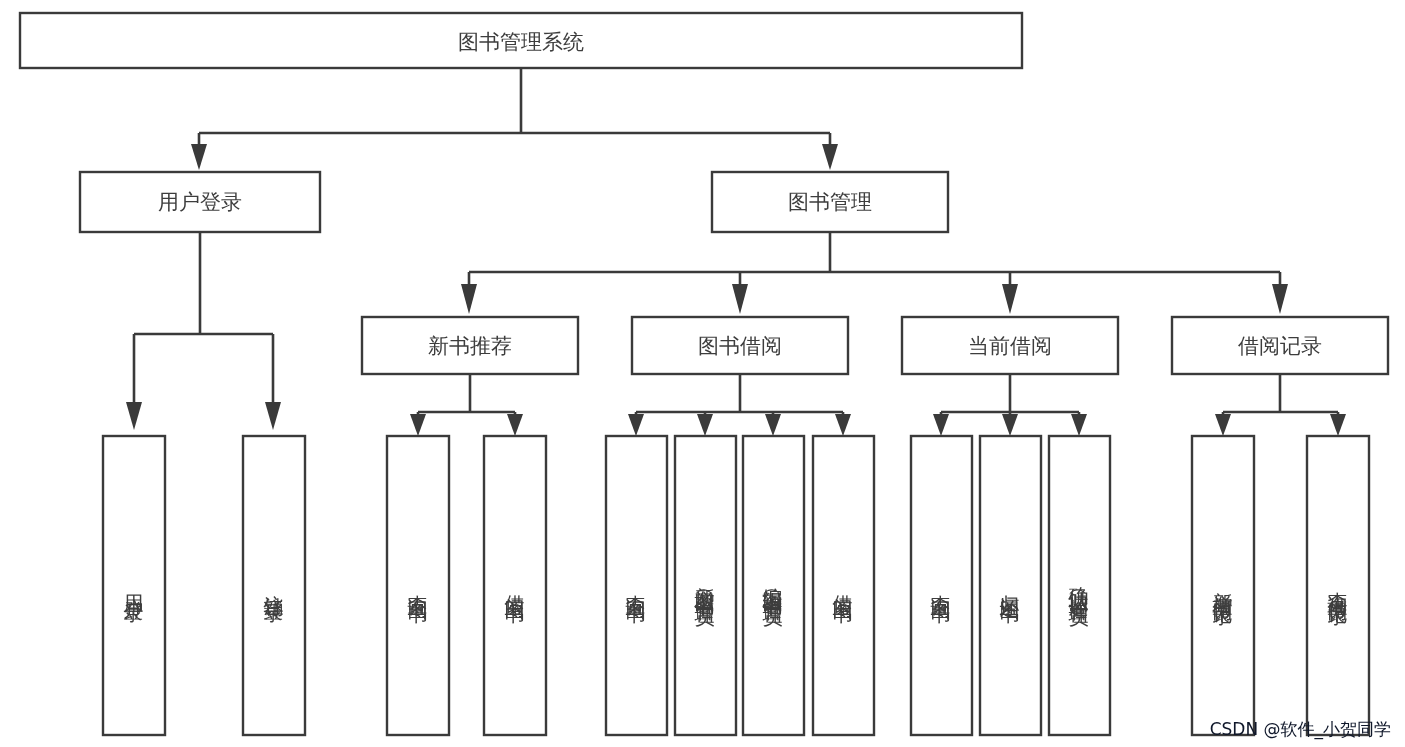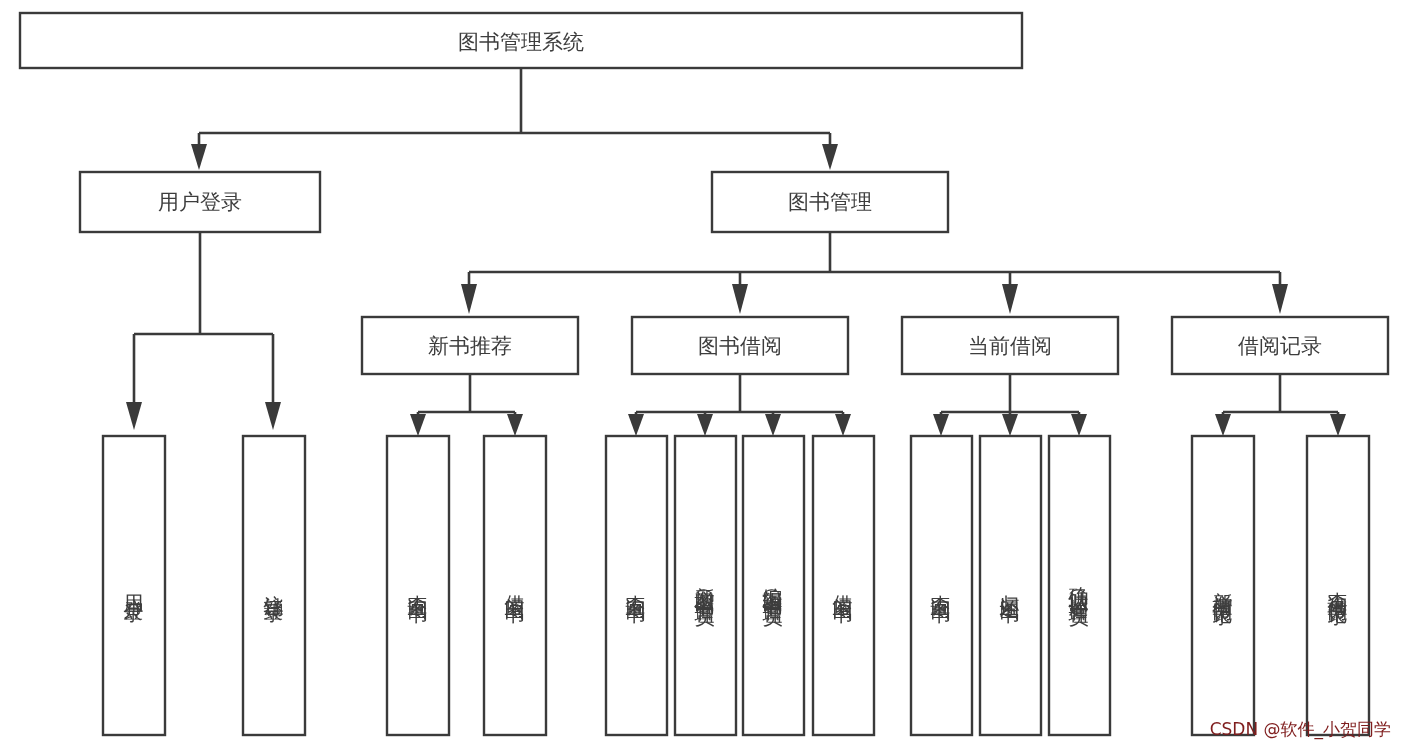--- a/index.html
+++ b/index.html
@@ -57,21 +57,21 @@
     text-orientation: upright;
     text-anchor: middle;
     letter-spacing: 3px;
   }
   .watermark-text {
     position: absolute;
     right: 14px;
     bottom: 6px;
     font-family: "DejaVu Sans", "Liberation Sans", sans-serif;
     font-size: 17px;
-    color: #7f1d1d;
+    color: #0f172a;
     white-space: nowrap;
     user-select: none;
     pointer-events: none;
   }
 </style>
 </head>
 <body>
 
 <div id="diagram-root">
 

